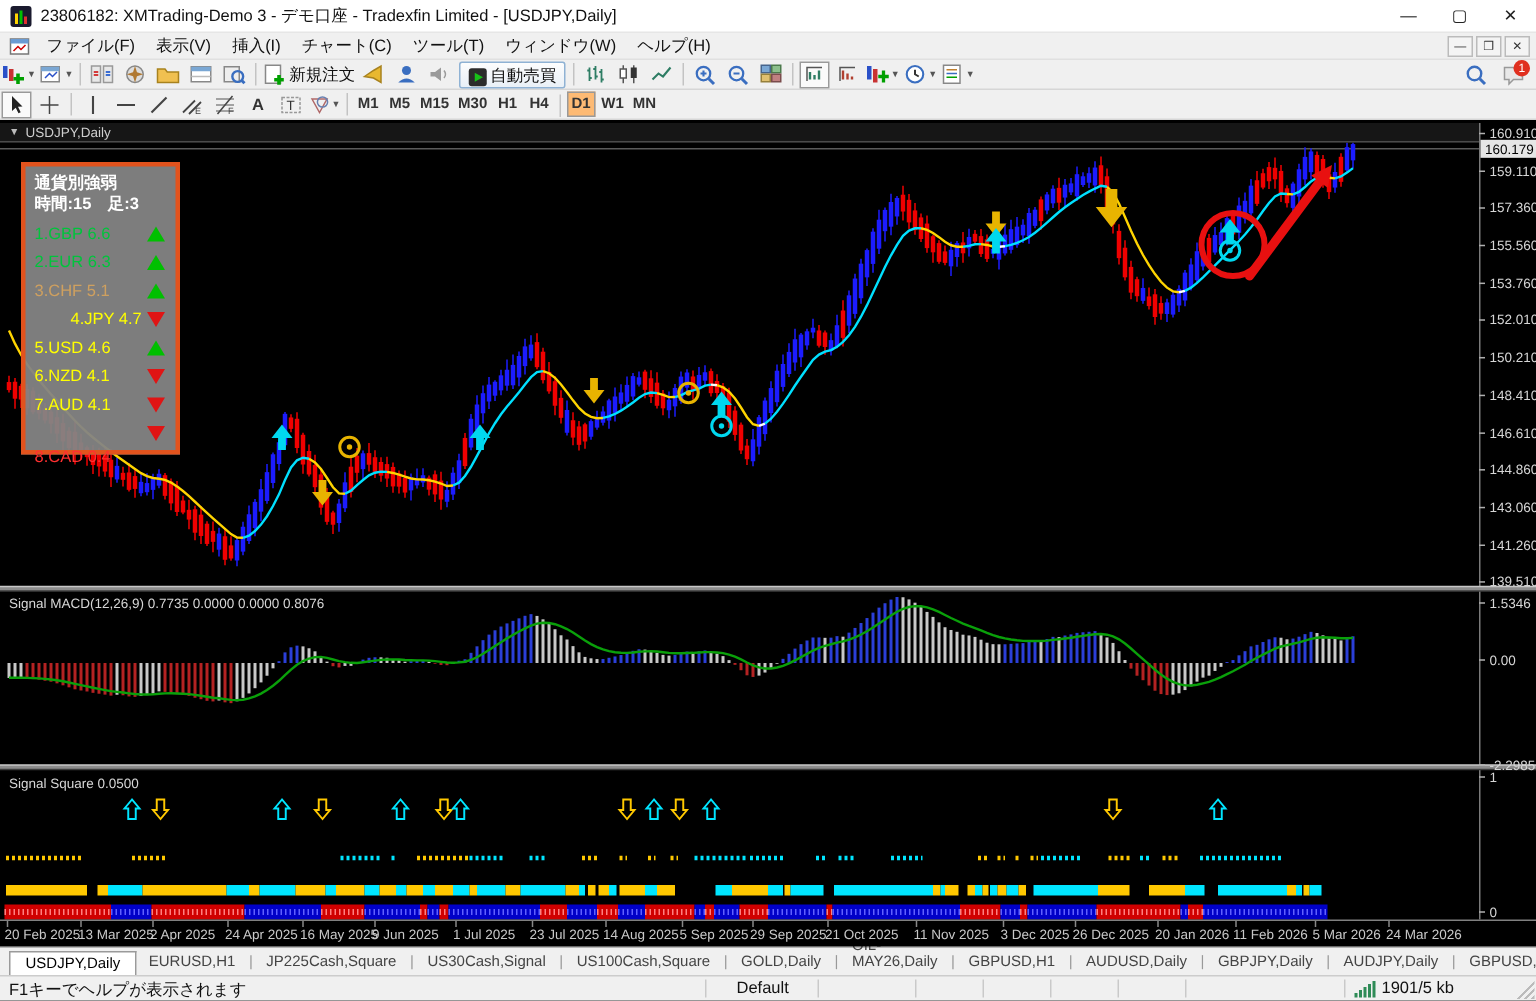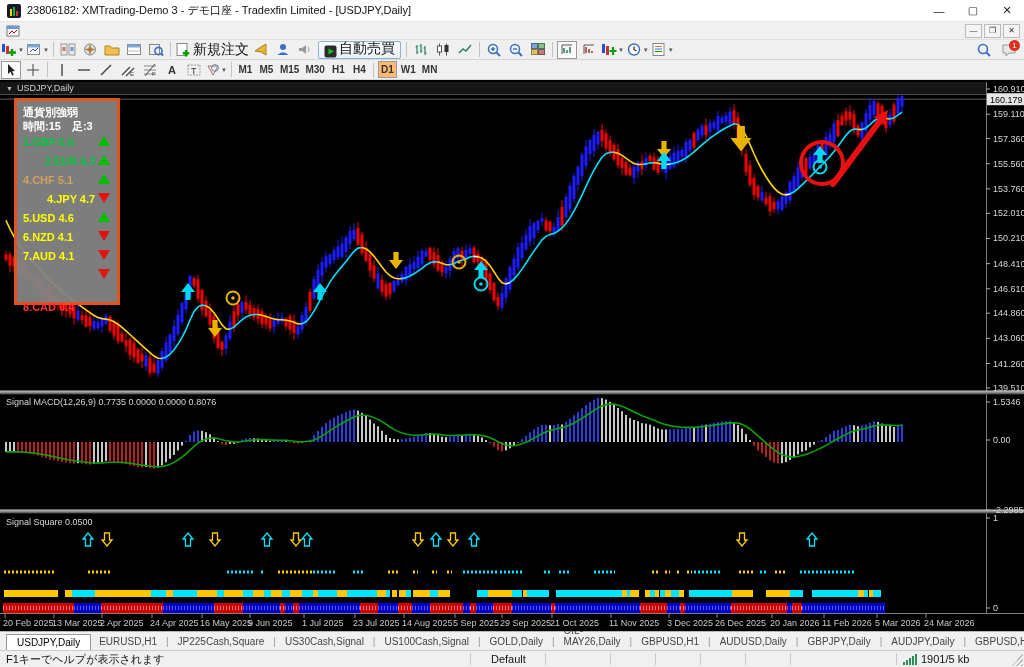--- a/index.html
+++ b/index.html
@@ -11,33 +11,33 @@
 .win-controls{margin-left:auto;display:flex;height:100%}
 .win-btn{width:34px;height:100%;display:flex;align-items:center;justify-content:center;color:#222;font-size:11px}
 .menubar{height:18px;background:#f0f0f0;display:flex;align-items:center;font-size:11px;color:#111;border-bottom:1px solid #e0e0e0}
 .menu-item{padding:0 7px;height:100%;display:flex;align-items:center}
 .mini-controls{margin-left:auto;display:flex;gap:2px;margin-right:4px}
 .mini-btn{width:17px;height:14px;border:1px solid #bbb;background:#f4f4f4;color:#333;font-size:8px;display:flex;align-items:center;justify-content:center}
 .toolbar{height:20px;background:#f0f0f0;display:flex;align-items:center;border-bottom:1px solid #d6d6d6;position:relative}
 .tbtn{height:18px;min-width:20px;display:flex;align-items:center;justify-content:center;margin:0 1px;font-size:10px;color:#333}
 .tsep{width:1px;height:15px;background:#c3c3c3;margin:0 3px}
 .dd{font-size:6px;color:#555;margin-left:1px}
-.tlabel{font-size:14px;color:#111;margin-left:2px}
+.tlabel{font-size:11px;color:#111;margin-left:2px}
 .autobtn{height:18px;border:1px solid #8fb2d4;background:linear-gradient(#fdfdfd,#e9f0f7);border-radius:2px;display:flex;align-items:flex-end;padding:0 5px;margin:0 2px}
 .tool-pressed{border:1px solid #9a9a9a;background:#fafafa}
 .tf{height:17px;min-width:19px;display:flex;align-items:center;justify-content:center;font-size:10px;font-weight:bold;color:#333;margin:0 1px;padding:0 2px}
 .tf.sel{border:1px solid #999;background:#fdba74}
 .chart-region{position:relative;width:1024px;height:551px;background:#000}
 .chart-tabstrip{position:absolute;left:0;top:2px;width:986px;height:13px;background:#161616;border-bottom:1px solid #4a4a4a;color:#cfcfcf;font-size:9px;display:flex;align-items:center;z-index:2}
 .chart-tabstrip .caret{font-size:7px;margin:0 4px 0 6px;color:#bbb}
 #chart-svg{position:absolute;left:0;top:0;z-index:1}
-.strength-panel{position:absolute;left:14px;top:18px;width:106px;background:rgba(132,132,132,.95);border:3px solid #e2531d;z-index:3;padding:4px 5px 14px 6px}
+.strength-panel{position:absolute;left:14px;top:28px;width:106px;background:rgba(132,132,132,.95);border:3px solid #e2531d;z-index:3;padding:4px 5px 2px 6px}
 .sp-title{color:#fff;font-weight:bold;font-size:11px;line-height:14px}
 .sp-sub{color:#fff;font-weight:bold;font-size:11px;line-height:15px;margin-bottom:2px}
-.sp-row{display:flex;height:19px;font-weight:bold;font-size:11px}
+.sp-row{display:flex;align-items:center;height:19px;font-weight:normal;font-size:11px}
 .sp-row .tri{margin-left:auto;margin-right:2px;width:0;height:0}
 .tri.up{border-left:6px solid transparent;border-right:6px solid transparent;border-bottom:10px solid #00c000}
 .tri.down{border-left:6px solid transparent;border-right:6px solid transparent;border-top:10px solid #e01414}
 .bottom-tabs{height:19px;background:#f0f0f0;border-top:1px solid #b5b5b5;display:flex;align-items:flex-end;font-size:10px;color:#444}
 .btab{padding:2px 8px 3px 8px;display:flex;align-items:center}
 .btab.active{background:#fff;border:1px solid #9a9a9a;border-bottom:none;color:#000;margin-left:6px;padding:2px 10px}
 .btab-sep{color:#999;padding:0 1px 3px 1px}
 .statusbar{height:17px;background:#f0f0f0;border-top:1px solid #cccccc;display:flex;align-items:center;font-size:11px;color:#111;position:relative}
 .sdiv{position:absolute;top:2px;bottom:2px;width:1px;background:#c9c9c9}
 .shelp{margin-left:6px}
@@ -65,20 +65,29 @@
     <div class="win-btn">✕</div>
   </div>
 </div>
 
 <div class="menubar">
   <svg width="14" height="12" style="margin:0 4px 0 6px">
       <rect x="1" y="1" width="12" height="10" fill="#fff" stroke="#777"></rect>
       <rect x="1" y="1" width="12" height="3" fill="#6b9bd2"></rect>
       <path d="M3 9 L6 6 L8 8 L11 5" stroke="#c00" fill="none"></path>
     </svg>
+  <div id="menuwrap" style="display:flex;height:100%">
+      <div class="menu-item">ファイル(F)</div>
+      <div class="menu-item">表示(V)</div>
+      <div class="menu-item">挿入(I)</div>
+      <div class="menu-item">チャート(C)</div>
+      <div class="menu-item">ツール(T)</div>
+      <div class="menu-item">ウィンドウ(W)</div>
+      <div class="menu-item">ヘルプ(H)</div>
+    </div>
   <div class="mini-controls">
     <div class="mini-btn">—</div>
     <div class="mini-btn">❐</div>
     <div class="mini-btn">✕</div>
   </div>
 </div>
 
 <div class="toolbar">
   <div class="tbtn">
       <svg width="16" height="15">
@@ -1316,25 +1325,25 @@
       <text x="924" y="546" fill="#c8c8c8" font-size="9">24 Mar 2026</text>
     </svg>
   <div class="strength-panel" id="spanel">
     <div class="sp-title">通貨別強弱</div>
     <div class="sp-sub">時間:15　足:3</div>
   <div class="sp-row">
         <span style="color: rgb(0, 196, 60);">1.GBP 6.6</span>
         <span class="tri up"></span>
       </div>
       <div class="sp-row">
-        <span style="color: rgb(0, 196, 60); margin-left: 22px;">2.EUR 6.3</span>
+        <span style="color: rgb(0, 196, 60);">2.EUR 6.3</span>
         <span class="tri up"></span>
       </div>
       <div class="sp-row">
-        <span style="color: rgb(207, 160, 95);">4.CHF 5.1</span>
+        <span style="color: rgb(207, 160, 95);">3.CHF 5.1</span>
         <span class="tri up"></span>
       </div>
       <div class="sp-row">
         <span style="color: rgb(255, 255, 0); margin-left: 24px;">4.JPY 4.7</span>
         <span class="tri down"></span>
       </div>
       <div class="sp-row">
         <span style="color: rgb(255, 255, 0);">5.USD 4.6</span>
         <span class="tri up"></span>
       </div>
@@ -1354,21 +1363,21 @@
 </div>
 
 <div class="bottom-tabs" id="btabs">
     <div class="btab active">USDJPY,Daily</div>
     <div class="btab">EURUSD,H1</div>
     <span class="btab-sep">|</span>
     <div class="btab">JP225Cash,Square</div>
     <span class="btab-sep">|</span>
     <div class="btab">US30Cash,Signal</div>
     <span class="btab-sep">|</span>
-    <div class="btab">US100Cash,Signal</div>
+    <div class="btab">US100Cash,Square</div>
     <span class="btab-sep">|</span>
     <div class="btab">GOLD,Daily</div>
     <span class="btab-sep">|</span>
     <div class="btab">OIL-MAY26,Daily</div>
     <span class="btab-sep">|</span>
     <div class="btab">GBPUSD,H1</div>
     <span class="btab-sep">|</span>
     <div class="btab">AUDUSD,Daily</div>
     <span class="btab-sep">|</span>
     <div class="btab">GBPJPY,Daily</div>

